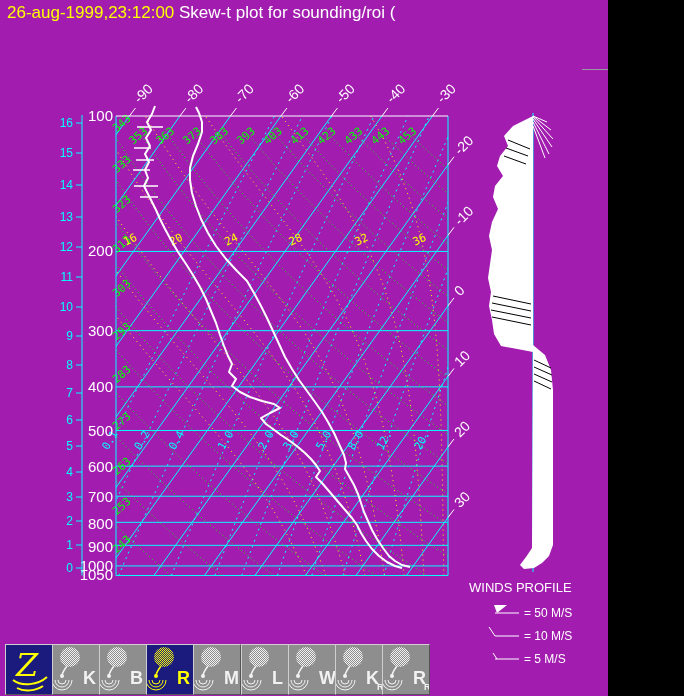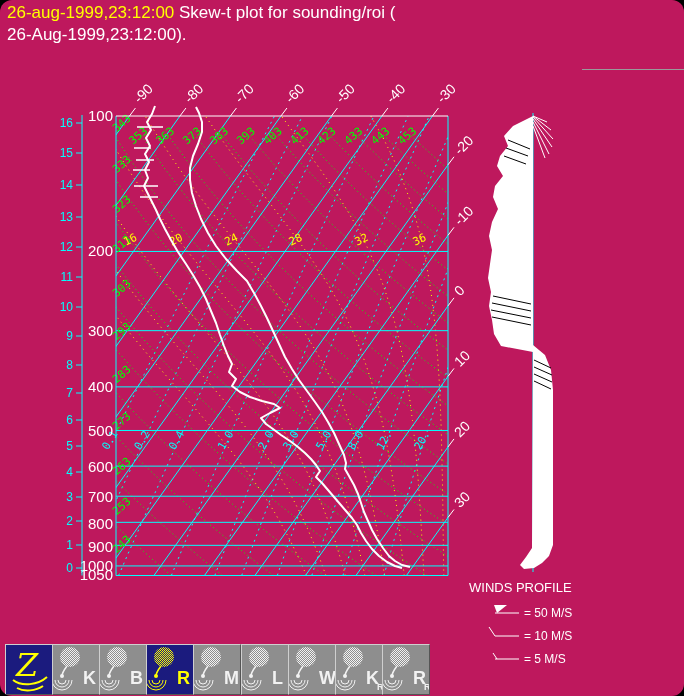--- a/index.html
+++ b/index.html
@@ -1,35 +1,34 @@
 <!DOCTYPE html>
 <html><head>
 <meta charset="utf-8">
 <style>
   html,body{margin:0;padding:0;background:#000;}
-  #screen{position:relative;width:684px;height:696px;background:#be185d;overflow:hidden;
-          font-family:"Liberation Sans",sans-serif;border-radius:12px;}
+  #screen{position:relative;width:608px;height:696px;background:#a21caf;overflow:hidden;
+          font-family:"Liberation Sans",sans-serif;}
   #titlebar{position:absolute;left:7px;top:2px;font-size:17px;line-height:22px;color:#fff;}
   #titlebar .ts{color:#ffff00;}
   #plot{position:absolute;left:0;top:0;}
   #toolbar{position:absolute;left:0;top:643px;width:684px;height:53px;}
   .tbtn{position:absolute;top:1px;width:46px;height:49px;background:#8e8e8e;
         border-top:1px solid #cfcfcf;border-left:1px solid #cfcfcf;
         border-right:1px solid #555;border-bottom:1px solid #555;cursor:pointer;}
   .tbtn.active{background:#1b1b7e;}
   .tbtn svg{display:block;}
   #topline{position:absolute;left:582px;top:69px;width:102px;height:1px;background:#9a9a9a;}
 </style>
 </head>
 <body>
 
 <div id="screen">
   <div id="titlebar">
     <div><span class="ts">26-aug-1999,23:12:00</span><span>  Skew-t plot for sounding/roi (</span></div>
-    <div>26-Aug-1999,23:12:00).</div>
   </div>
   <div id="topline"></div>
   <div id="plot"><svg width="684" height="696">
         <defs>
           <clipPath id="plotclip">
             <rect x="116" y="116" width="332" height="459.5"></rect>
           </clipPath>
         </defs>
         <g clip-path="url(#plotclip)">
           <polyline points="47.4,575.5 49.6,570.8 51.8,565.9 54.2,561.0 56.6,555.9 59.0,550.7 61.6,545.3 64.2,539.8 66.9,534.2 69.6,528.3 72.5,522.3 75.4,516.1 78.5,509.7 81.7,503.1 85.0,496.2 88.4,489.1 91.9,481.8 95.6,474.1 99.4,466.1 103.5,457.8 107.7,449.1 112.1,440.0 116.7,430.5 121.6,420.5 126.7,409.9 132.2,398.7 138.0,386.9 144.2,374.3 150.8,360.8 158.0,346.3 165.7,330.7 174.2,313.7 183.5,295.0 193.8,274.5 205.4,251.4 218.6,225.3 233.9,195.2 252.1,159.6 274.5,116.0" fill="none" stroke="#00ffff" stroke-width="1" stroke-dasharray="2 4"></polyline>

